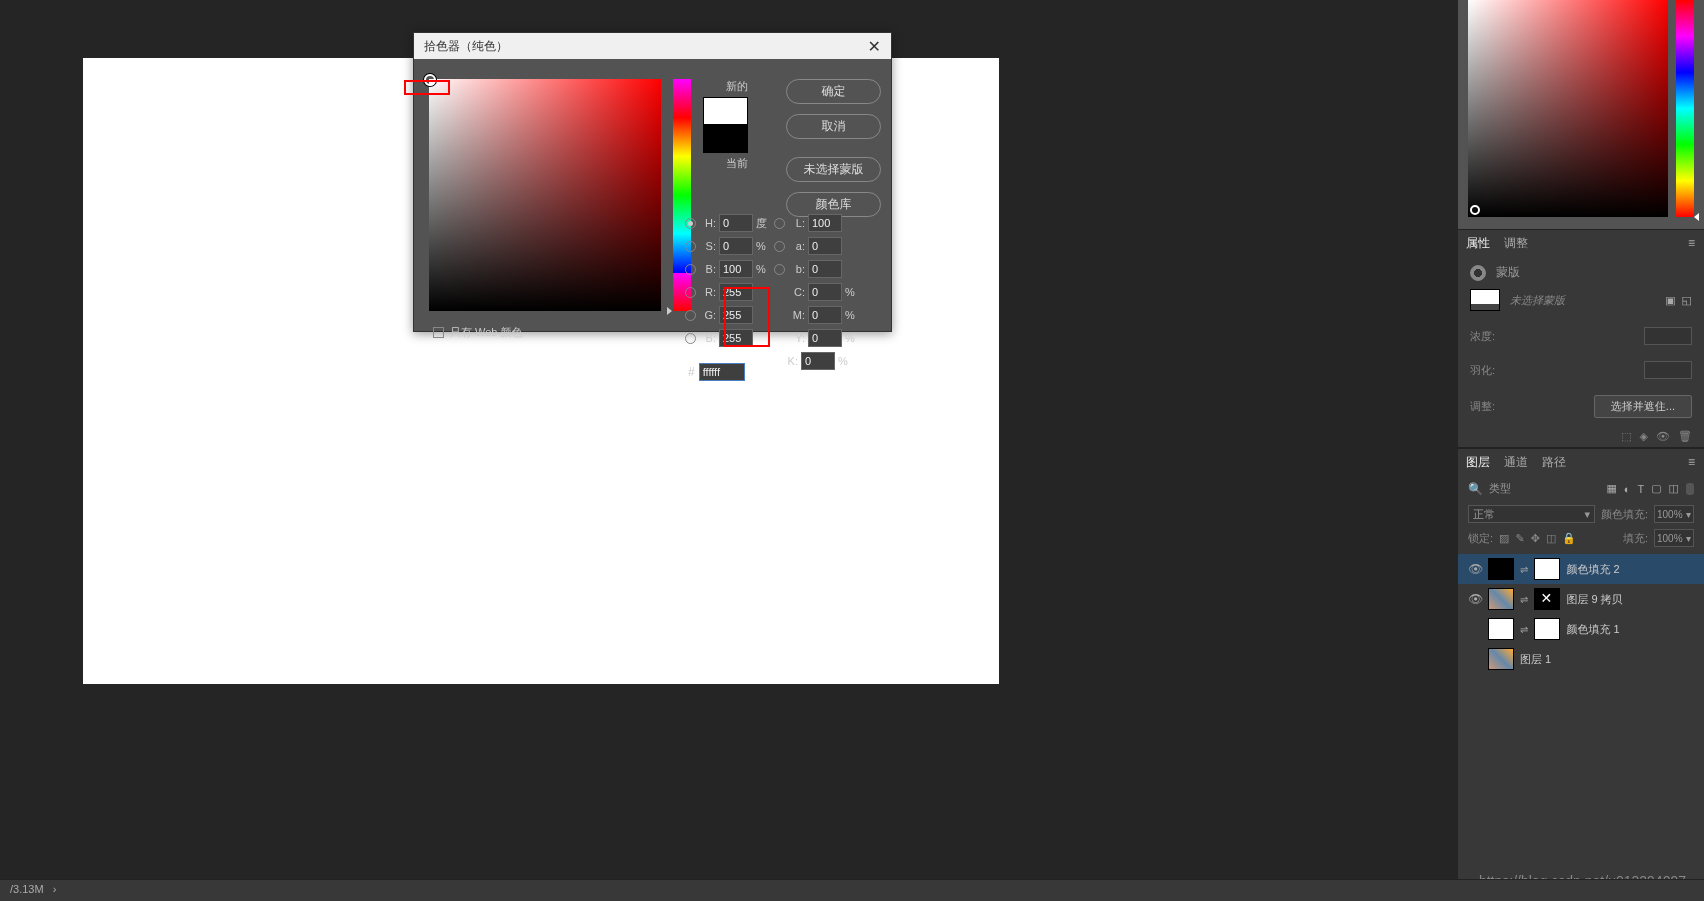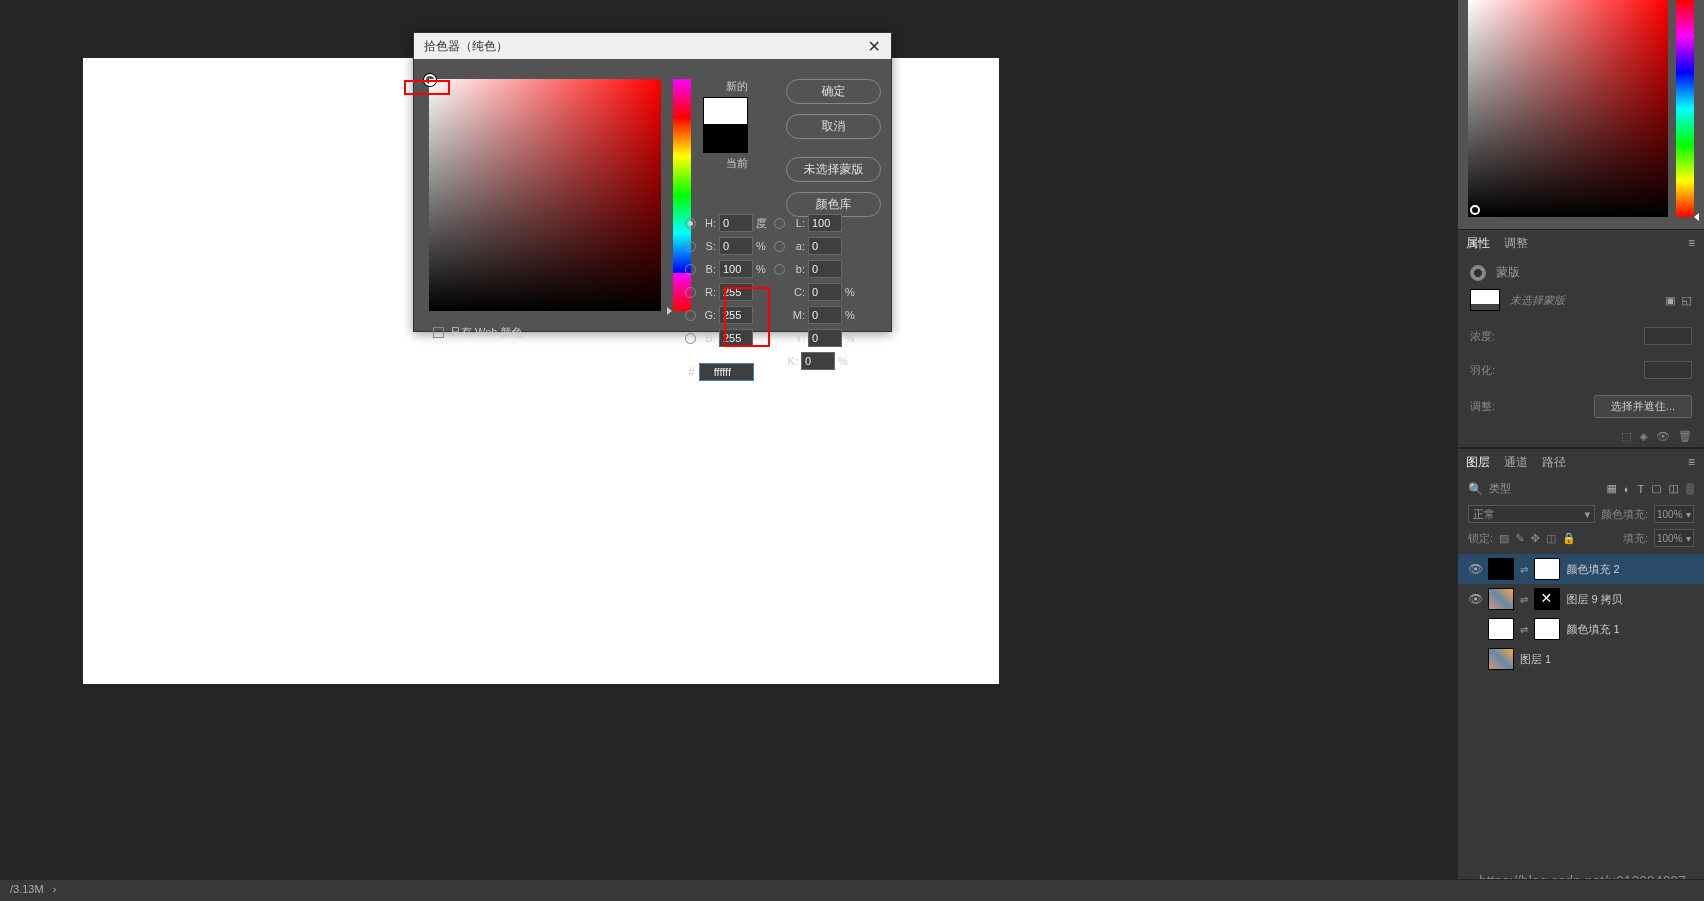--- a/index.html
+++ b/index.html
@@ -33,21 +33,21 @@
 
 .color-inputs { position: absolute; left: 685px; top: 214px; width: 200px; }
 .input-row { display: flex; align-items: center; margin-bottom: 5px; font-size: 11px; color: #ccc; }
 .radio { width: 11px; height: 11px; border: 1px solid #888; border-radius: 50%; margin-right: 4px; display: inline-flex; align-items: center; justify-content: center; }
 .radio.sel::after { content:""; width: 5px; height: 5px; background: #ccc; border-radius: 50%; }
 .col-label { width: 16px; text-align: right; }
 .num-input { width: 34px; height: 18px; background: #3f3f3f; border: 1px solid #666; color: #eee; padding: 0 3px; font-size: 11px; text-align: left; margin: 0 3px; }
 .unit { width: 18px; }
 .hl-rgb { position: absolute; left: 724px; top: 287px; width: 46px; height: 60px; border: 2px solid red; z-index: 20; }
 .hex-row { position: absolute; left: 688px; top: 363px; display: flex; align-items: center; }
-.hex-input { width: 55px; height: 18px; background: #3f3f3f; border: 1px solid #4a7fc2; color: #eee; padding: 0 14px; font-size: 11px; margin-left: 4px; }
+.hex-input { width: 46px; height: 18px; background: #3f3f3f; border: 1px solid #4a7fc2; color: #eee; padding: 0 3px; font-size: 11px; margin-left: 4px; }
 
 .web-only { position: absolute; left: 433px; top: 325px; display: flex; align-items: center; gap: 6px; font-size: 11px; }
 .checkbox { width: 11px; height: 11px; border: 1px solid #888; }
 
 
 .panels { position: absolute; right: 0; top: 0; width: 246px; height: 100%; background: #383838; display: flex; flex-direction: column; }
 .big-picker { height: 229px; background: #535353; display: flex; padding: 0 10px 12px 10px; gap: 8px; position: relative; }
 .big-sb { flex: 1; background: linear-gradient(to bottom, rgba(0,0,0,0) 0%, #000 100%), linear-gradient(to right, #fff 0%, #f00 100%); position: relative; }
 .big-hue { width: 18px; background: linear-gradient(to bottom, #ff0000 0%, #ff00ff 16.6%, #0000ff 33.3%, #00ffff 50%, #00ff00 66.6%, #ffff00 83.3%, #ff0000 100%); position: relative; }
 .big-hue-arrow { position: absolute; right: -5px; bottom: -4px; width:0;height:0;border-top:4px solid transparent;border-bottom:4px solid transparent;border-right:5px solid #fff; }

